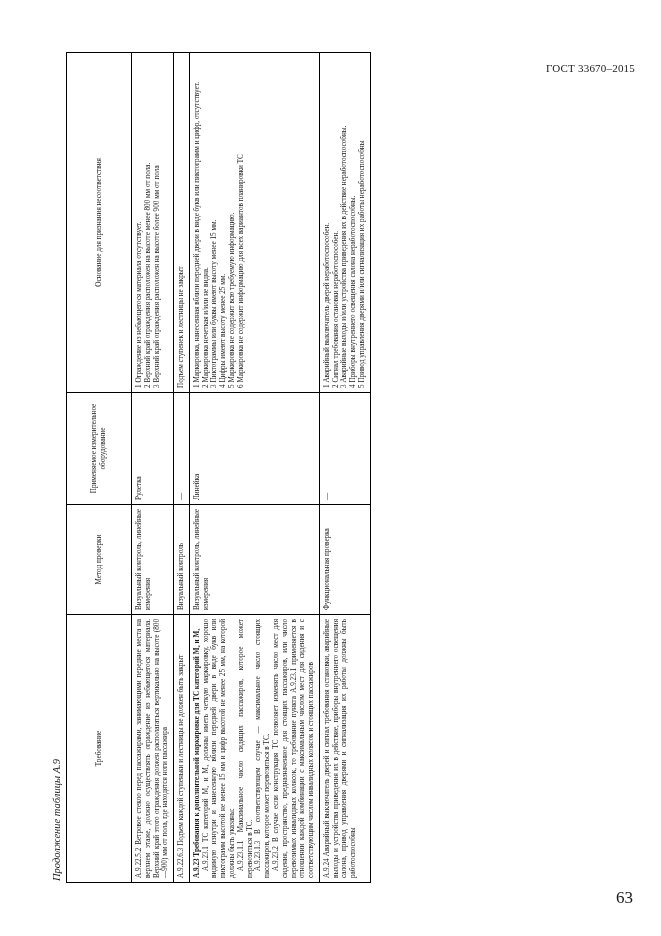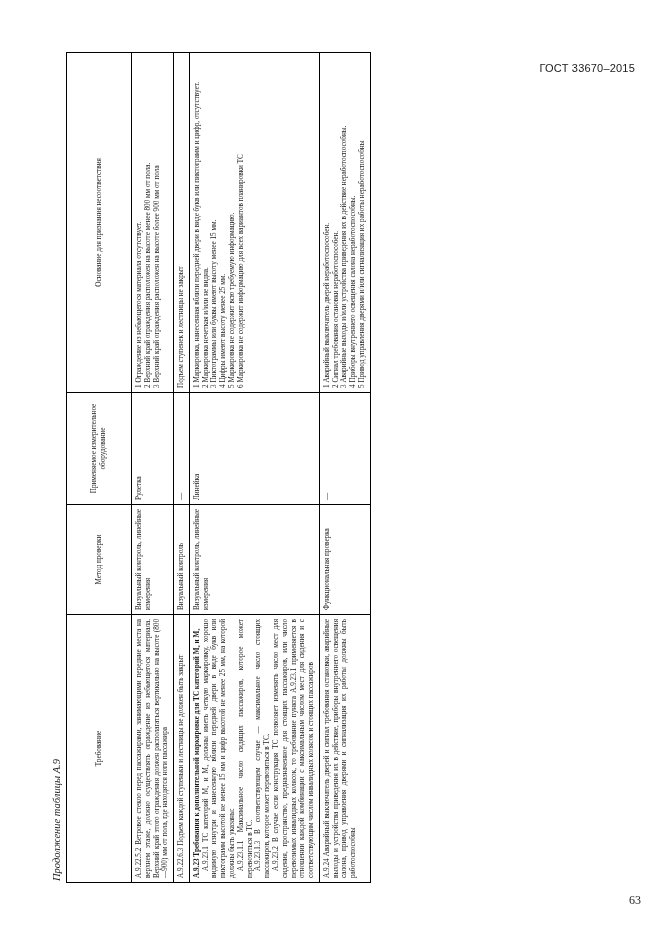--- a/index.html
+++ b/index.html
@@ -19,31 +19,31 @@
   
   .page {
     position: absolute;
     inset: 0;
   }
 
   .header-right {
     position: absolute;
     top: 62px;
     right: 26px;
-    font-family: Liberation Sans, sans-serif;
+    font-family: Liberation Serif, serif;
     font-size: 11px;
     letter-spacing: 0.2px;
     white-space: nowrap;
   }
 
   .page-number {
     position: absolute;
     bottom: 28px;
-    right: 20px;
-    font-size: 12px;
+    right: 28px;
+    font-size: 17px;
     margin-top: 32px;
   }
 
   
   .rot-wrap {
     position: absolute;
     left: 0;
     top: 0;
     width: 661px;
     height: 936px;

